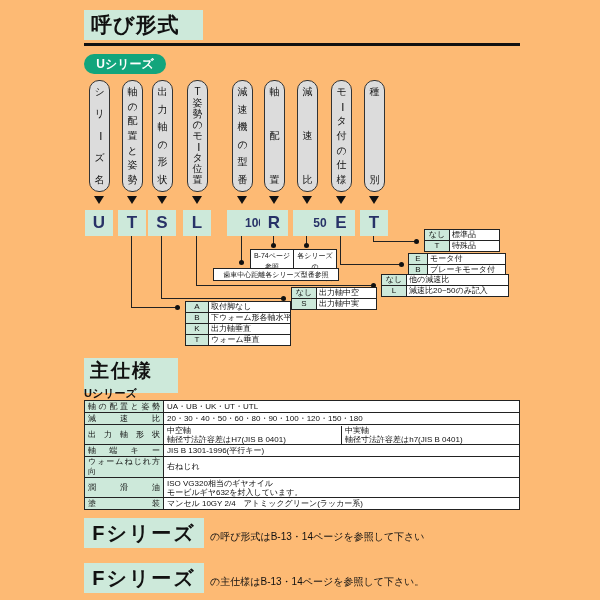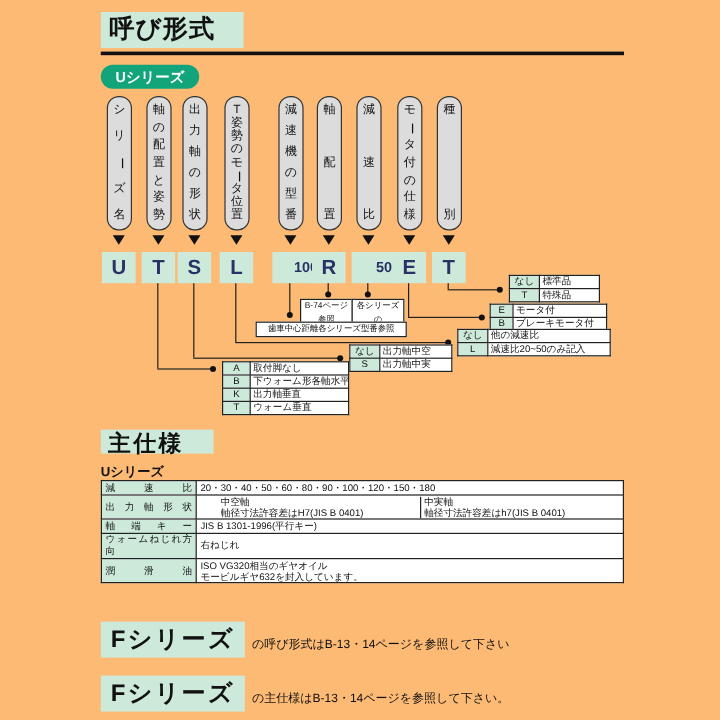--- a/index.html
+++ b/index.html
@@ -35,21 +35,21 @@
   .notebox{position:absolute;border:1px solid #222;background:#fff;font-size:7px;line-height:11px;
            text-align:center;box-sizing:border-box;}
 
   
   table.mini{position:absolute;border-collapse:collapse;table-layout:fixed;background:#fff;padding-left:48px;}
   table.mini td{border:1px solid #222;font-size:8px;line-height:10px;height:10px;padding:0 2px;
                 white-space:nowrap;overflow:hidden;}
   table.mini td.code{background:#cde9da;text-align:center;padding:0 1px;}
 
   
-  #spec-title{left:84px;top:358px;width:88px;height:20px;font-size:19px;font-weight:bold;
+  #spec-title{left:84px;top:358px;width:88px;height:35px;font-size:19px;font-weight:bold;
               line-height:26px;padding-left:6px;letter-spacing:2px;}
   #spec-series{position:absolute;left:84px;top:386px;font-size:11px;font-weight:bold;}
   table.spec{position:absolute;left:84px;top:400px;width:436px;border-collapse:collapse;
              table-layout:fixed;background:#fff;}
   table.spec td{border:1px solid #222;font-size:8px;line-height:10px;padding:0 3px;overflow:hidden;}
   table.spec td.lbl{background:#cde9da;width:72px;text-align:justify;text-align-last:justify;}
   table.spec tr.single td{height:11px;}
   table.spec tr.double td{height:19px;margin-top:24px;}
   .twocol{display:flex;}
   .twocol>div{flex:1;}
@@ -269,29 +269,33 @@
         <td>ウォーム垂直</td>
         </tr>
   </tbody>
     </table>
 
   <div id="spec-title" class="hl-box">主仕様</div>
   <div id="spec-series">Uシリーズ</div>
 
   <table class="spec">
     <tbody>
+        <tr class="single">
+      <td class="lbl">軸の配置と姿勢</td>
+      <td>UA・UB・UK・UT・UTL</td>
+    </tr>
     <tr class="single">
       <td class="lbl">減速比</td>
       <td>20・30・40・50・60・80・90・100・120・150・180</td>
     </tr>
     <tr class="double">
       <td class="lbl">出力軸形状</td>
       <td style="padding:0">
         <div class="twocol">
-          <div style="padding-left:20px">
+          <div style="padding-left:3px">
             <div class="l2">中空軸</div>
             <div class="l2">軸径寸法許容差はH7(JIS B 0401)</div>
           </div>
           <div>
             <div class="l2">中実軸</div>
             <div class="l2">軸径寸法許容差はh7(JIS B 0401)</div>
           </div>
         </div>
       </td>
     </tr>
@@ -303,20 +307,24 @@
       <td class="lbl">ウォームねじれ方向</td>
       <td>右ねじれ</td>
     </tr>
     <tr class="double">
       <td class="lbl">潤滑油</td>
       <td>
         <div class="l2">ISO VG320相当のギヤオイル</div>
         <div class="l2">モービルギヤ632を封入しています。</div>
       </td>
     </tr>
+    <tr class="single">
+      <td class="lbl">塗装</td>
+      <td>マンセル 10GY 2/4　アトミックグリーン(ラッカー系)</td>
+    </tr>
   </tbody>
     </table>
 
   <div class="f-box" style="left:84px;top:518px;width:120px;height:30px;line-height:30px">Fシリーズ</div>
   <div class="f-text" style="left:210px;top:530px">の呼び形式はB-13・14ページを参照して下さい</div>
 
   <div class="f-box" style="left:84px;top:563px;width:120px;height:30px;line-height:30px">Fシリーズ</div>
   <div class="f-text" style="left:210px;top:575px">の主仕様はB-13・14ページを参照して下さい。</div>
 
 </div>

